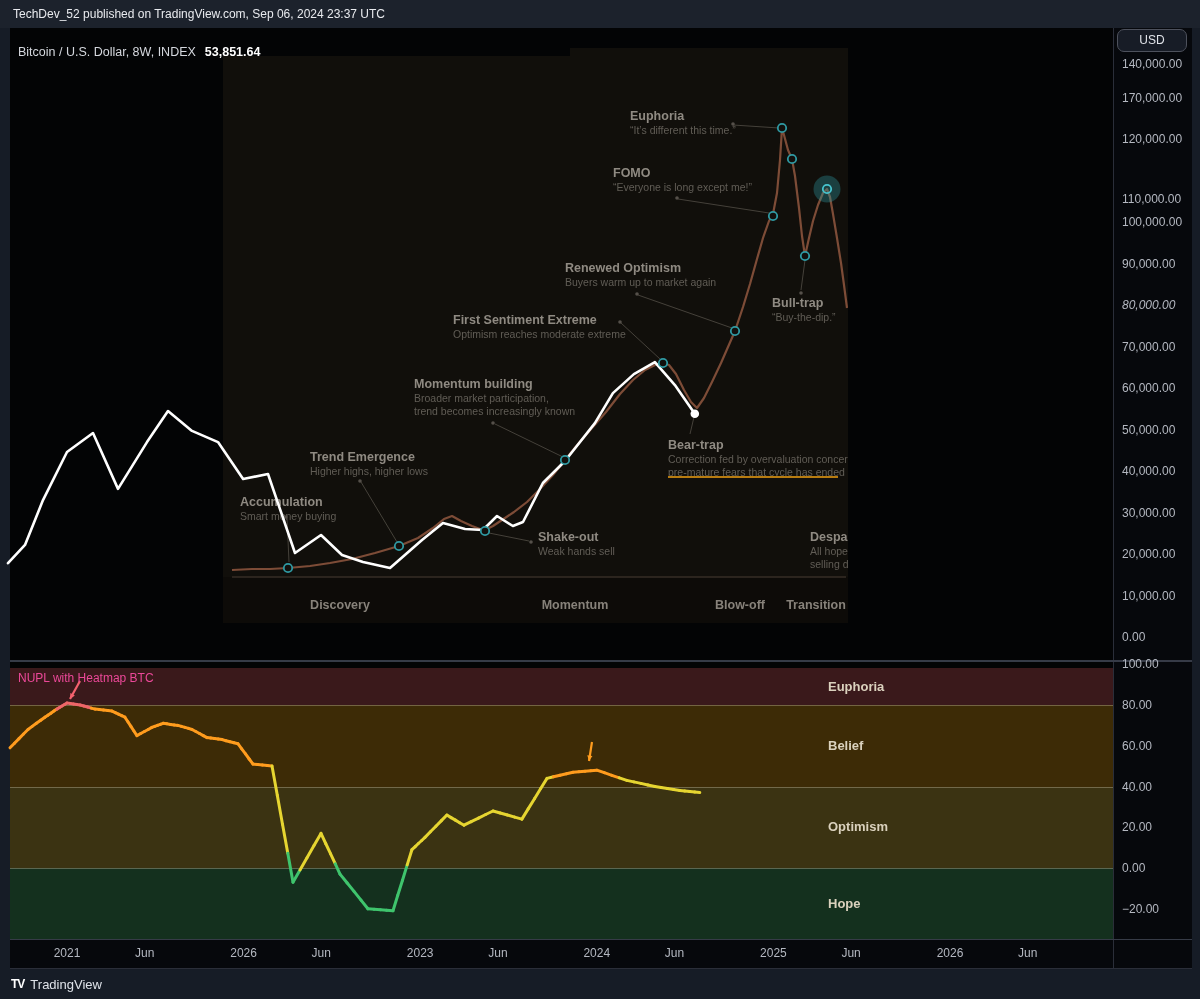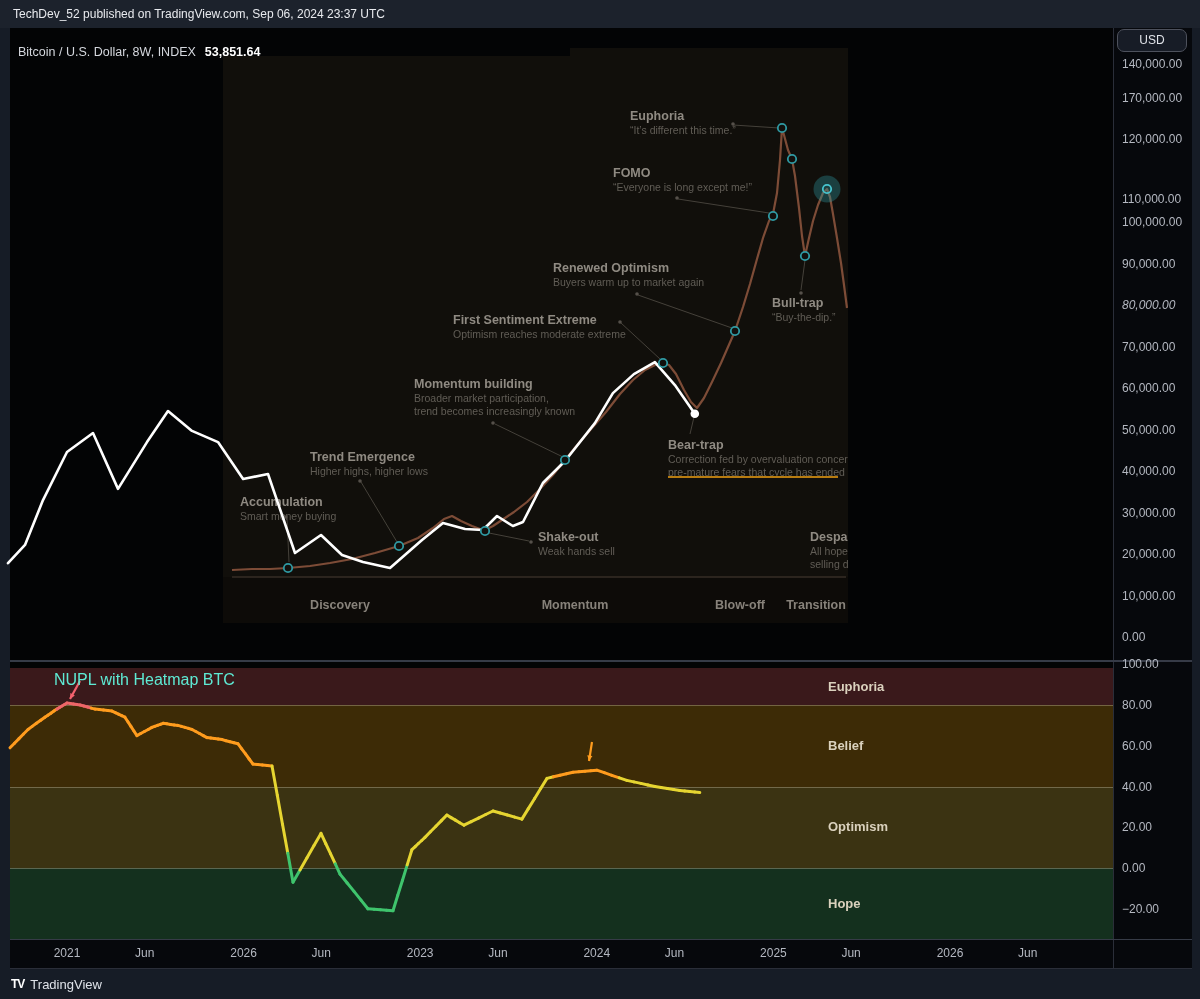--- a/index.html
+++ b/index.html
@@ -12,21 +12,21 @@
   .cheat-bottom{position:absolute;left:0;top:529px;width:625px;height:46px;background:rgba(0,0,0,0.22);}
   .legend-strip{position:absolute;left:10px;top:28px;width:560px;height:28px;background:#030405;z-index:2;}
   .legend{position:absolute;left:18px;top:33px;z-index:6;font-size:12.5px;color:#d5d8de;white-space:nowrap;margin-top:12px;}
   .legend .price{font-weight:bold;color:#ffffff;margin-left:9px;}
   .usd-btn{position:absolute;left:1117px;top:29px;width:68px;height:21px;line-height:21px;text-align:center;
            background:#171c26;border:1px solid #4d515c;border-radius:7px;color:#dfe2e8;font-size:12px;z-index:6;}
   .right-axis{position:absolute;left:1113px;top:28px;width:79px;height:940px;background:#06080c;z-index:1;}
   .time-axis{position:absolute;left:10px;top:940px;width:1103px;height:28px;background:#06080c;z-index:1;}
   .vsep{position:absolute;left:1113px;top:28px;width:1px;height:940px;background:#2a2e39;z-index:4;}
   .hsep{position:absolute;left:10px;width:1182px;background:#363b47;z-index:4;}
-  .nupl-title{position:absolute;left:18px;top:671px;z-index:6;font-size:16px;color:#5eead4;margin-left:36px;}
+  .nupl-title{position:absolute;left:18px;top:671px;z-index:6;font-size:12px;color:#ec4899;}
   #bands{position:absolute;left:0;top:0;width:1200px;height:999px;z-index:1;}
   .band{position:absolute;left:10px;width:1103px;box-sizing:border-box;}
   .band-label{position:absolute;font-size:13px;font-weight:bold;color:#dad1bd;z-index:2;}
   #overlay{position:absolute;left:0;top:0;z-index:5;pointer-events:none;}
   #axis-labels{position:absolute;left:0;top:0;width:1200px;height:999px;z-index:6;pointer-events:none;}
   .axlab{position:absolute;font-size:12px;color:#b4b8c1;white-space:nowrap;}
   .tlab{position:absolute;font-size:12px;color:#b4b8c1;transform:translateX(-50%);white-space:nowrap;}
   #cheat-labels{position:absolute;left:0;top:0;width:625px;height:575px;}
   .ann{position:absolute;white-space:nowrap;}
   .ann .t{font-size:12.5px;font-weight:bold;color:#8f8a82;line-height:15px;}
@@ -48,21 +48,21 @@
     <div class="cheat-bottom"></div>
     <div id="cheat-labels">
         <div class="ann" style="left: 407px; top: 61px;">
           <div class="t">Euphoria</div>
           <div class="s">“It’s different this time.”</div>
         </div>
         <div class="ann" style="left: 390px; top: 118px;">
           <div class="t">FOMO</div>
           <div class="s">“Everyone is long except me!”</div>
         </div>
-        <div class="ann" style="left: 330px; top: 213px;">
+        <div class="ann" style="left: 342px; top: 213px;">
           <div class="t">Renewed Optimism</div>
           <div class="s">Buyers warm up to market again</div>
         </div>
         <div class="ann" style="left: 230px; top: 265px;">
           <div class="t">First Sentiment Extreme</div>
           <div class="s">Optimism reaches moderate extreme</div>
         </div>
         <div class="ann" style="left: 191px; top: 329px;">
           <div class="t">Momentum building</div>
           <div class="s">Broader market participation,</div>

